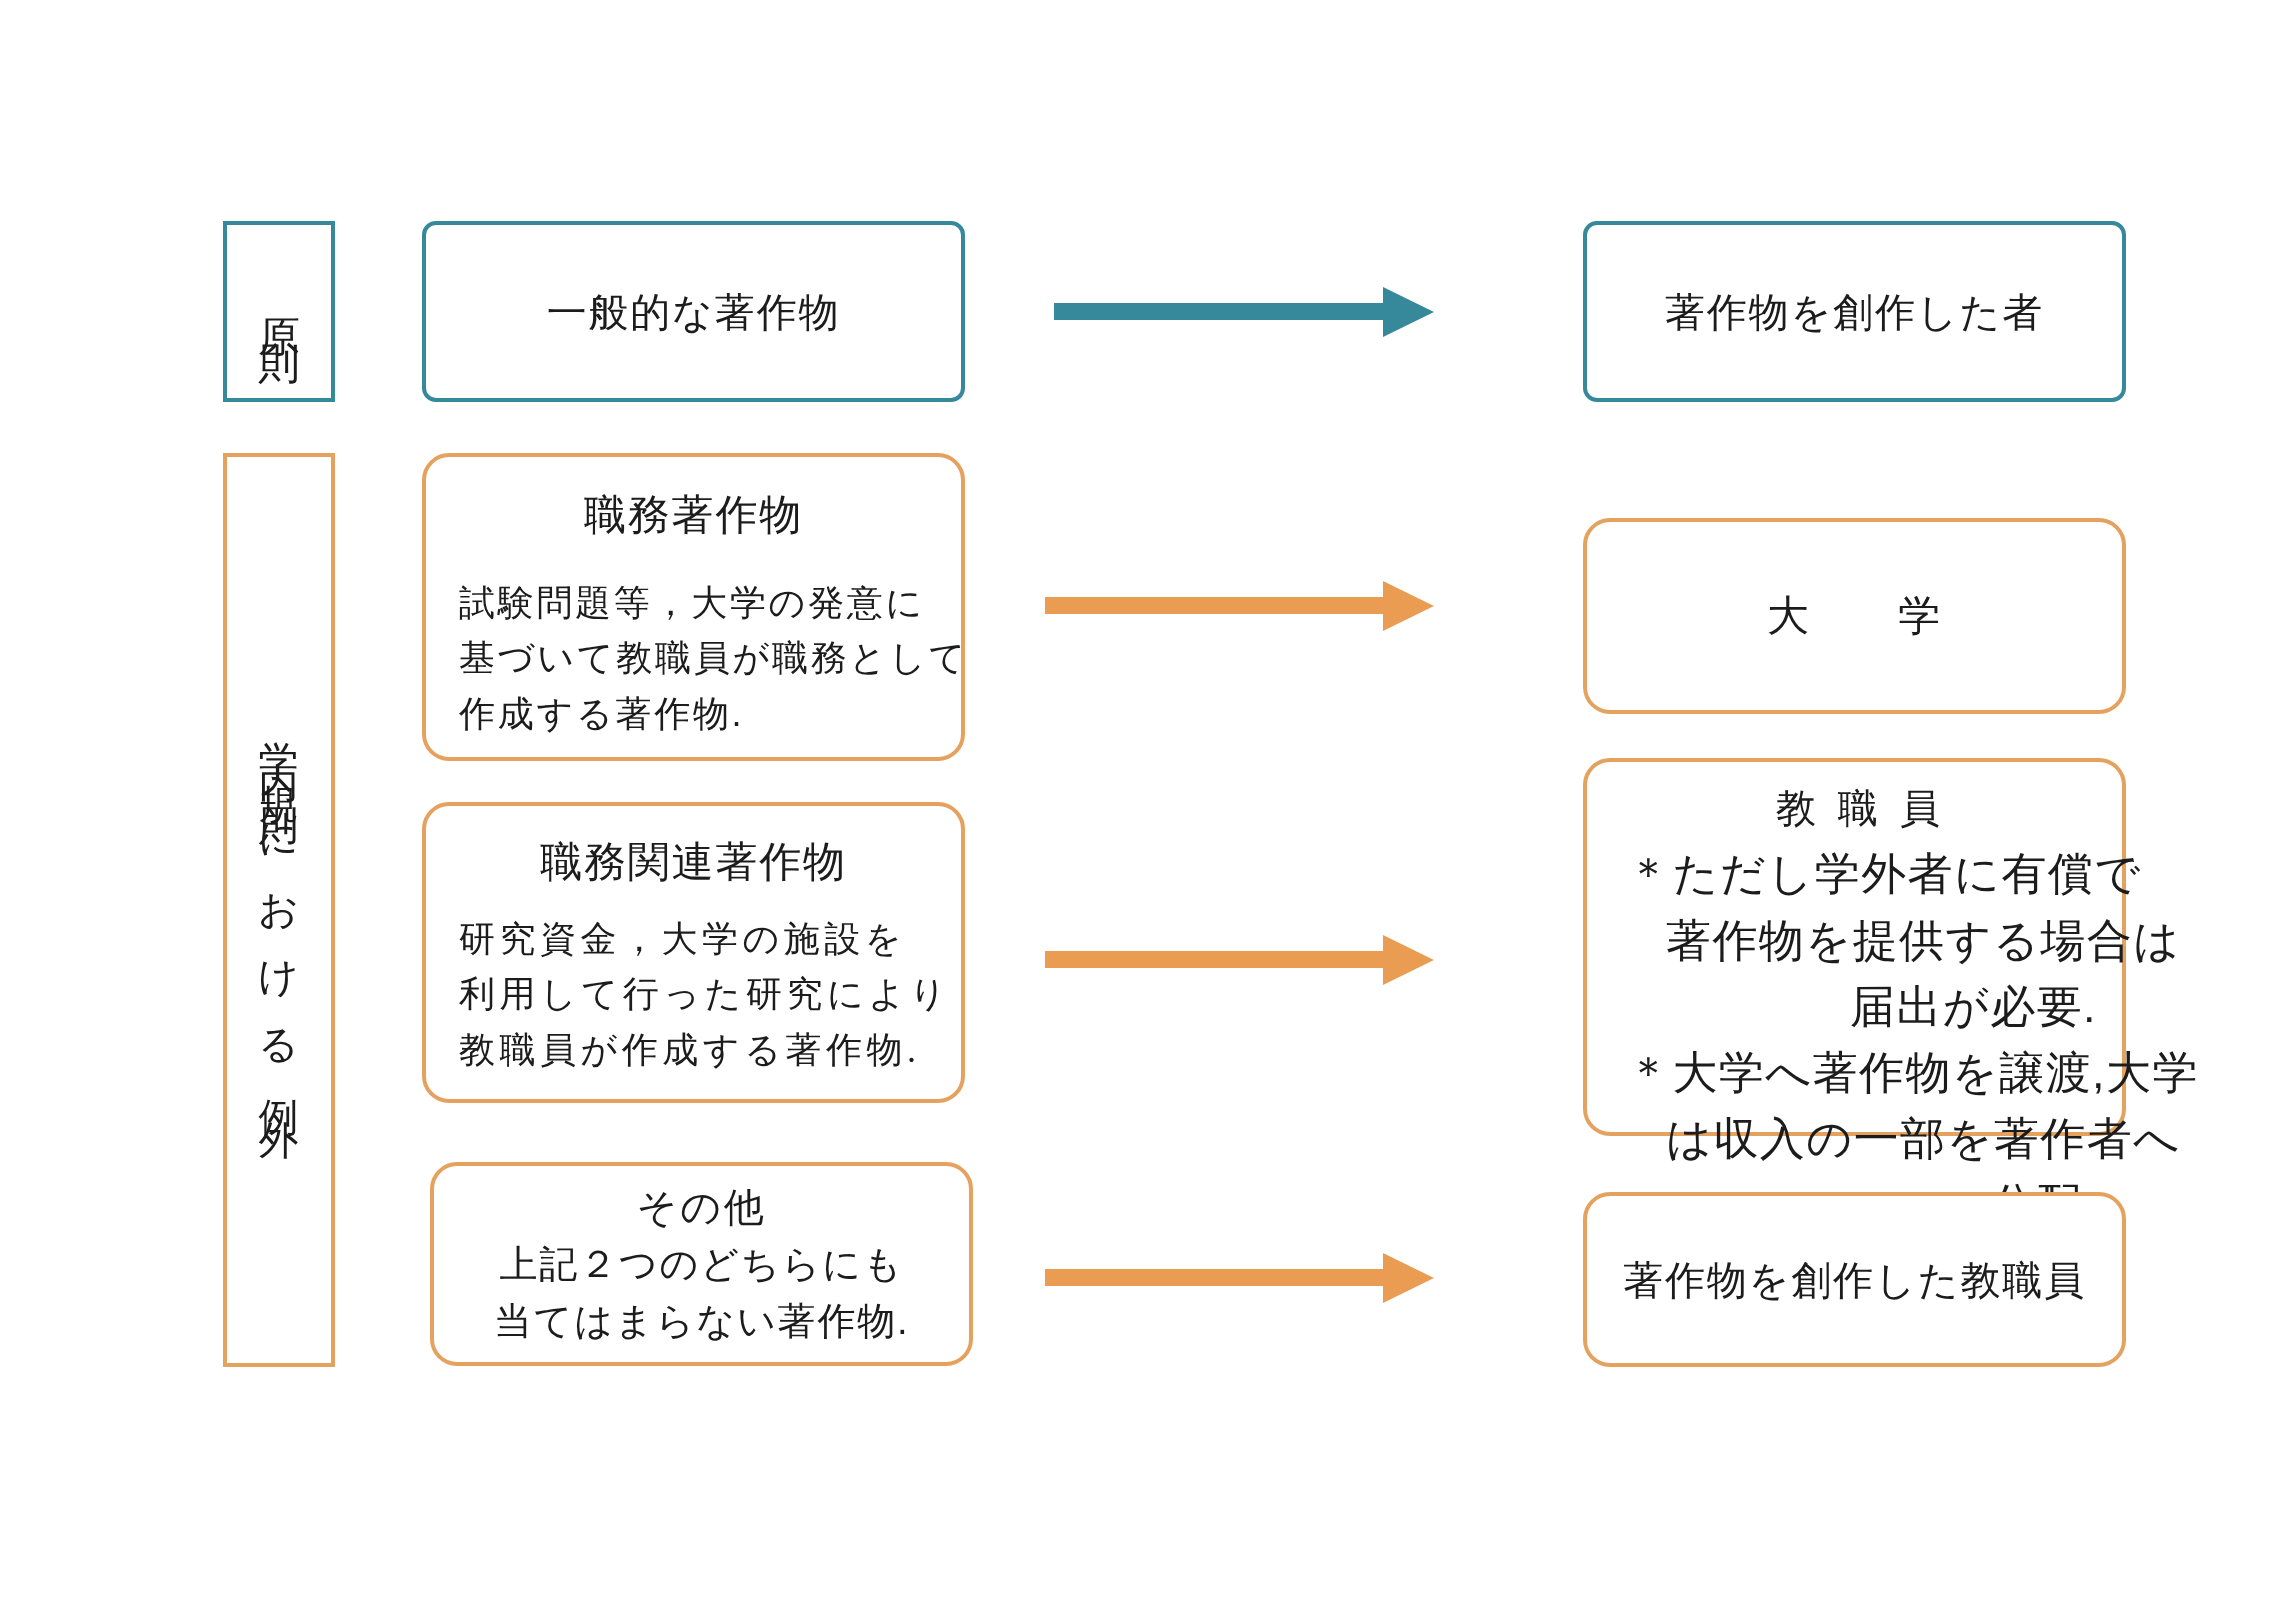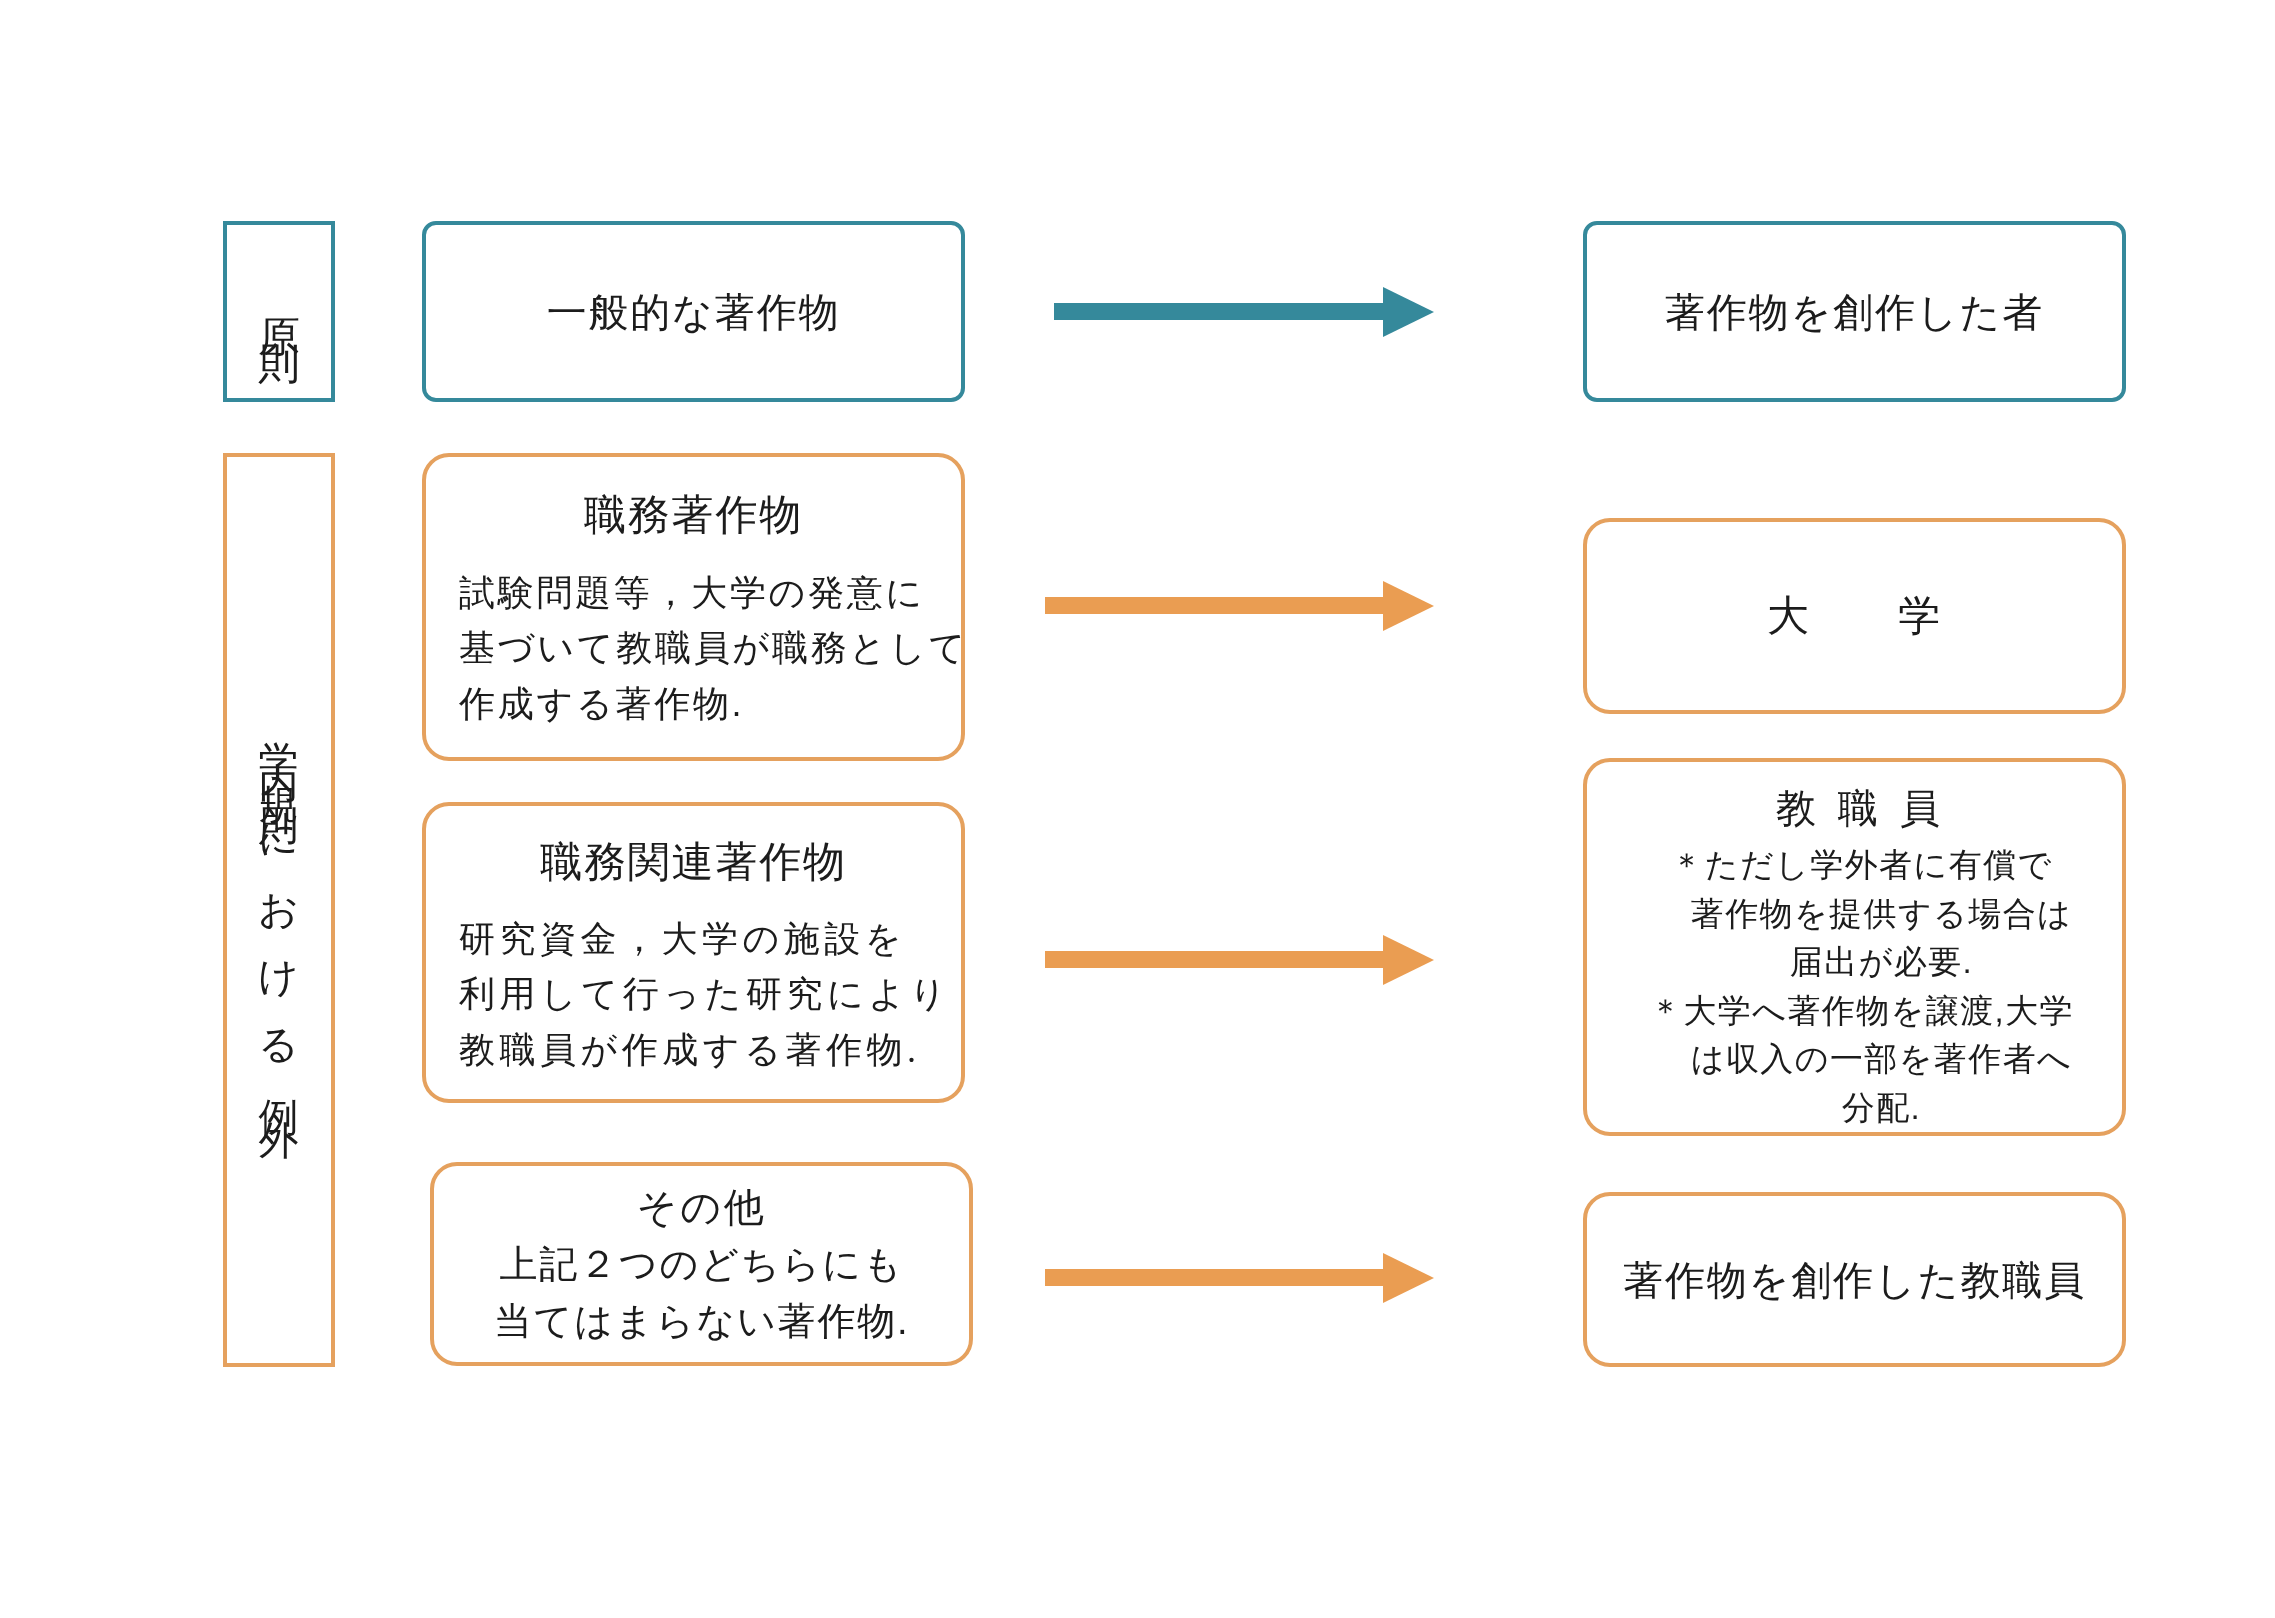--- a/index.html
+++ b/index.html
@@ -60,22 +60,22 @@
     justify-content: center;
     align-items: center;
   }
   .other-title { font-size: 40px; line-height: 1.45; letter-spacing: 2.7px; }
   .other-line  { font-size: 38px; line-height: 1.5;  letter-spacing: 1.8px; white-space: nowrap; }
 
   .staff-title { font-size: 40px; letter-spacing: 5.4px; line-height: 1.4; margin-top: 18px; }
   .staff-notes {
     width: 100%;
     padding: 5.4px 25px 0 67px;
-    text-align: center;
-    font-size: 33px;
+    text-align: right;
+    font-size: 45px;
     line-height: 1.47;
     letter-spacing: 1.4px;
   }
   .note-line { white-space: nowrap; }
   .note-start { margin-left: -40px; }
 
   .arrow {
     position: absolute;
     display: flex;
     align-items: center;
@@ -111,21 +111,21 @@
   </div>
 
   <div class="box teal-box plain-label-44" style="left:1583px; top:221px; width:543px; height:181px;">
     <span>著作物を創作した者</span>
   </div>
 
   <div class="box side-box-orange" style="left:223px; top:453px; width:112px; height:914px;">
     <span class="vtext exception-label">学内規則における例外</span>
   </div>
 
-  <div class="box orange-box col-box" style="left:422px; top:453px; width:543px; height:308px; padding-top:31px;">
+  <div class="box orange-box col-box" style="left:422px; top:453px; width:543px; height:308px; padding-top:31px;gap:10px;">
     <div class="box-title">職務著作物</div>
     <div class="box-body ls-3" style="margin-top:22px;">
       <div class="line">試験問題等，大学の発意に</div>
       <div class="line">基づいて教職員が職務として</div>
       <div class="line">作成する著作物.</div>
     </div>
   </div>
 
   <div class="arrow arrow-orange" style="left:1045px; top:580px; width:389px;">
     <div class="shaft"></div>

